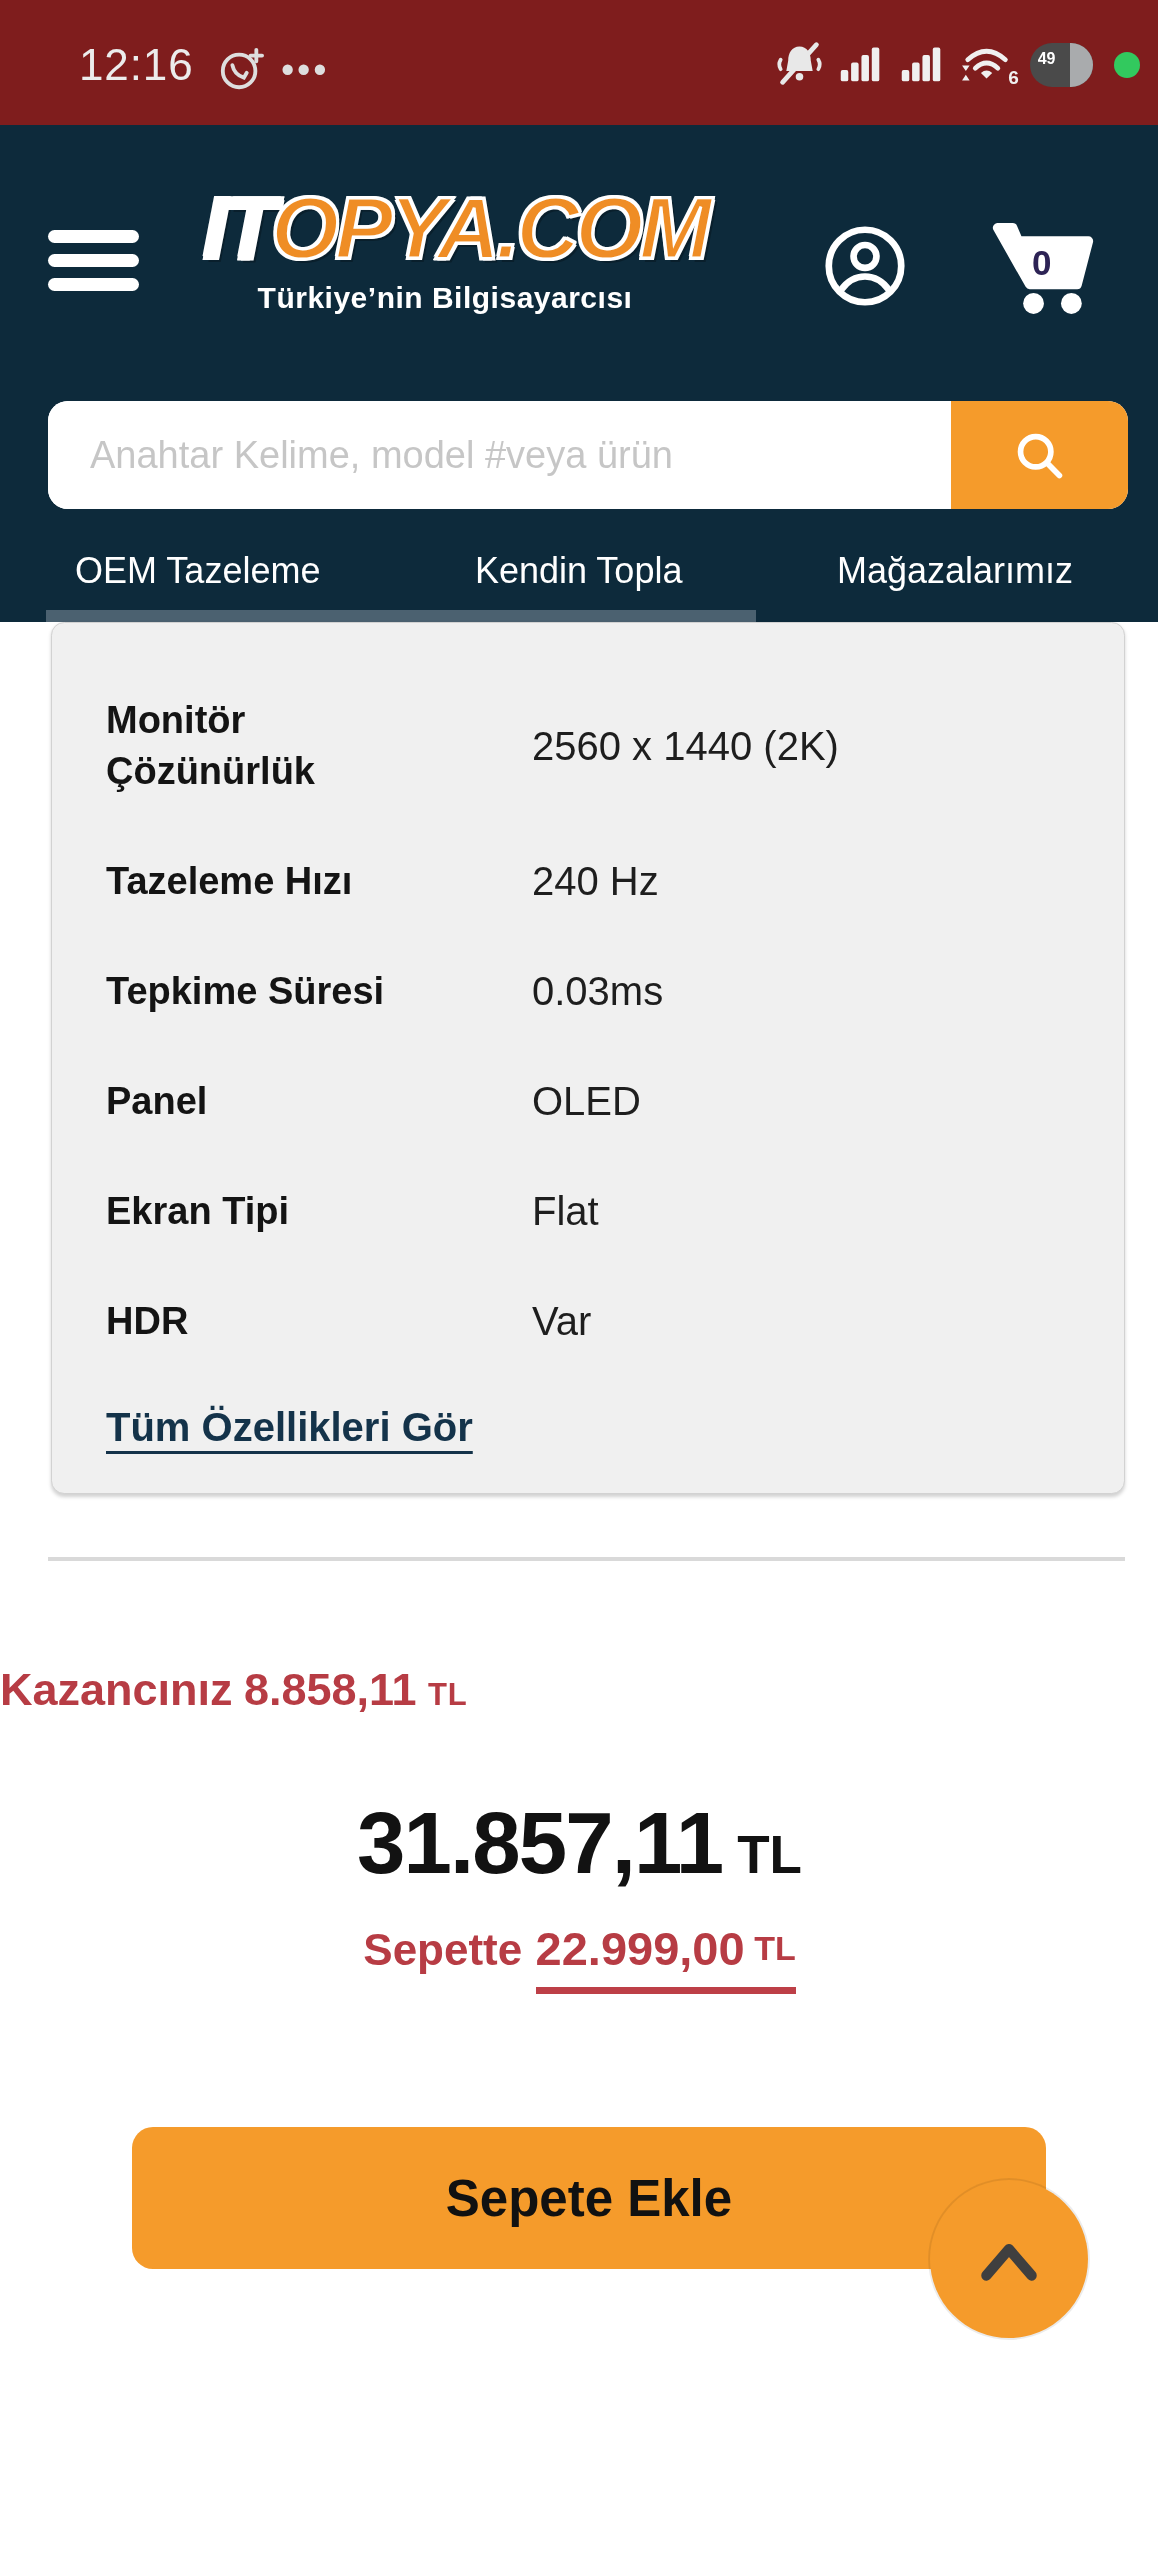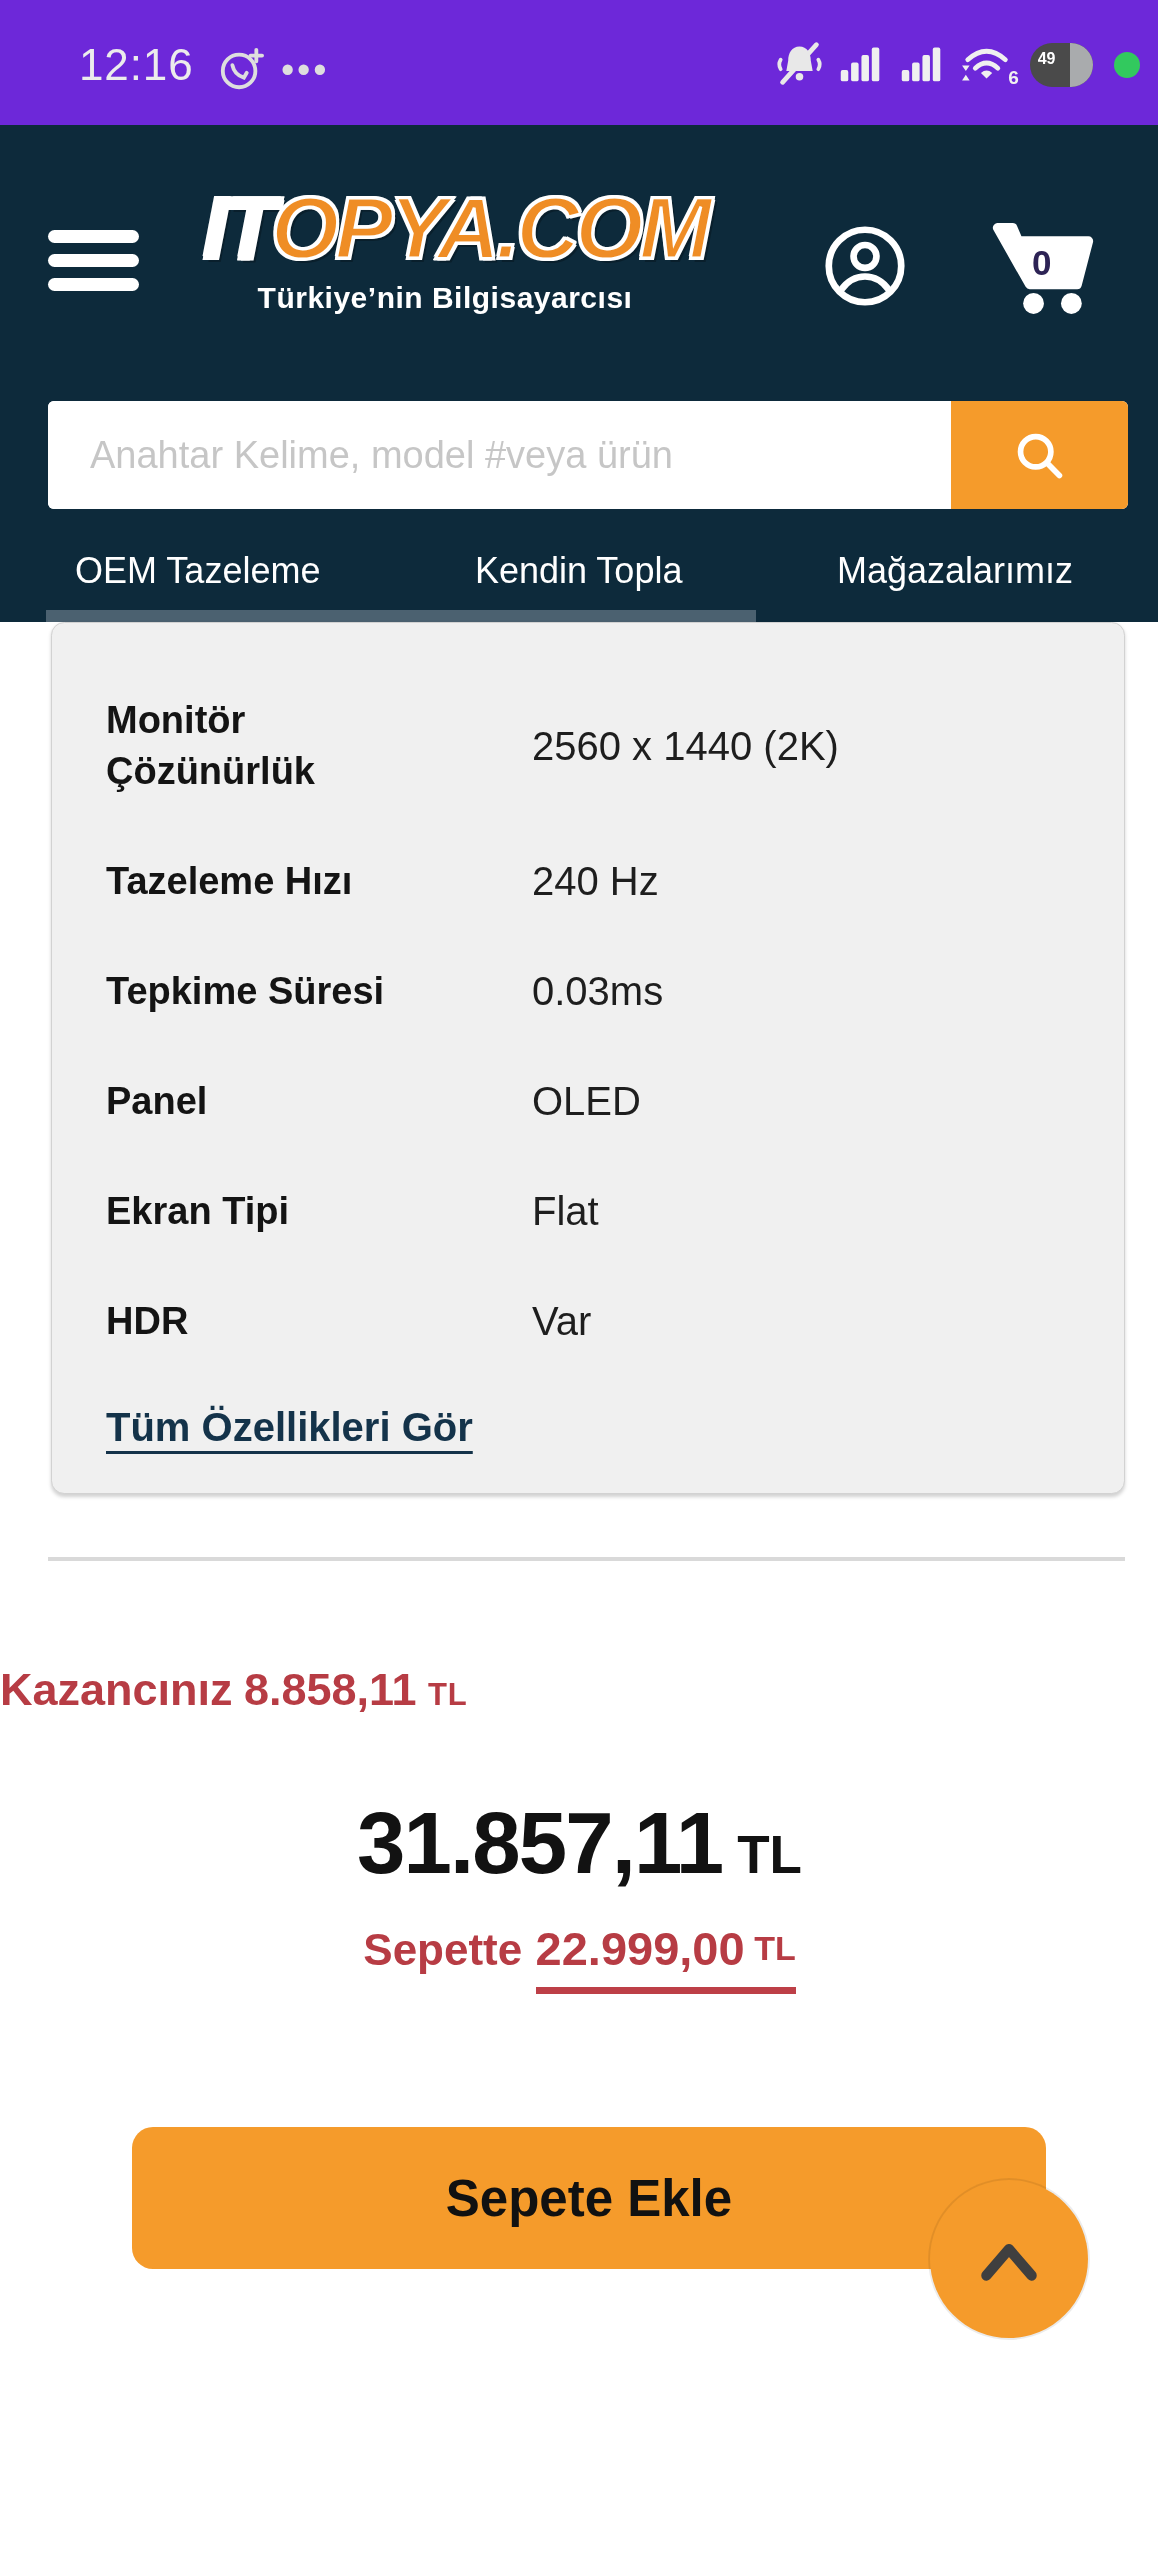--- a/index.html
+++ b/index.html
@@ -1,20 +1,20 @@
 <!DOCTYPE html>
 <html style="font-size:15px"><head>
 <meta charset="utf-8">
 <style>
   * { margin:0; padding:0; box-sizing:border-box; }
   body { font-family:"Liberation Sans", sans-serif; background:#ffffff; }
   .screen { position:relative; width:1159px; height:2576px; background:#ffffff; overflow:hidden; }
 
   
-  .status-bar { position:absolute; left:0; top:0; width:1159px; height:125px; background:#6d28d9; }
+  .status-bar { position:absolute; left:0; top:0; width:1159px; height:125px; background:#7f1d1d; }
   .sb-time { position:absolute; left:79px; top:40px; color:#ececec; font-size:44px; font-weight:500; letter-spacing:0.9px; }
   .sb-left-icons { position:absolute; left:218px; top:46px; display:flex; align-items:center; gap:17px; }
   .sb-right { position:absolute; right:19px; top:38px; height:53px; display:flex; align-items:center; gap:13.3px; }
   .sb-dots { color:#dedede; font-size:38px; letter-spacing:2.8px; line-height:19px; }
   .battery-pill { position:relative; width:63px; height:44px; border-radius:22px; background:#4a4a4a; overflow:hidden; }
   .battery-fill { position:absolute; right:0; top:0; width:36%; height:100%; background:#a9abad; }
   .battery-num { position:absolute; left:7.6px; top:7.6px; color:#fff; font-size:16px; font-weight:700; }
   .green-dot { width:26px; height:26px; border-radius:50%; background:#32c95e; margin-left:7.6px; }
 
   
@@ -25,21 +25,21 @@
   .logo-text { font-size:87px; font-weight:900; letter-spacing:-3.8px; line-height:1.0; font-style:italic;
                color:#ef8d25; -webkit-text-stroke:2.8px #ffffff;
                text-shadow:1.9px 1.9px 0 #fff,-1.9px -1.9px 0 #fff,1.9px -1.9px 0 #fff,-1.9px 1.9px 0 #fff, 3.8px 3.8px 0 rgba(0,0,0,.25); }
   .logo-text .logo-i { color:#ffffff; }
   .logo-tagline { margin-top:9.5px; color:#ffffff; font-size:30px; font-weight:600; letter-spacing:0.5px; }
   .account-btn { position:absolute; left:824px; top:100px; width:82px; height:82px; cursor:pointer; }
   .cart-btn { position:absolute; left:990px; top:93px; width:106px; height:99px; cursor:pointer; }
   .cart-badge { position:absolute; left:42px; top:25px; color:#2d2355; font-size:35px; font-weight:800; }
 
   
-  .search-wrap { position:absolute; left:48px; top:276px; width:1080px; height:108px; border-radius:6px; overflow:hidden; display:flex; background:#ffffff; }
+  .search-wrap { position:absolute; left:48px; top:276px; width:1080px; height:108px; border-radius:20px; overflow:hidden; display:flex; background:#ffffff; }
   .search-input { flex:1; border:none; outline:none; font-family:"Liberation Sans",sans-serif; font-size:38px; color:#444; padding:0 19px 0 42px; }
   .search-input::placeholder { color:#c6c6c6; }
   .search-btn { width:177px; height:108px; background:#f59b2b; border:none; display:flex; align-items:center; justify-content:center; cursor:pointer; }
 
   
   .nav-tabs { position:absolute; left:0; top:418px; width:1159px; height:55px; display:flex; align-items:center; justify-content:space-between; padding:0 86px 0 75px; }
   .nav-tab { color:#ffffff; font-size:36px; font-weight:500; cursor:pointer; white-space:nowrap; }
   .tab-scroll-thumb { position:absolute; left:46px; bottom:0; width:710px; height:12.3px; background:#4b6170; }
 
   

